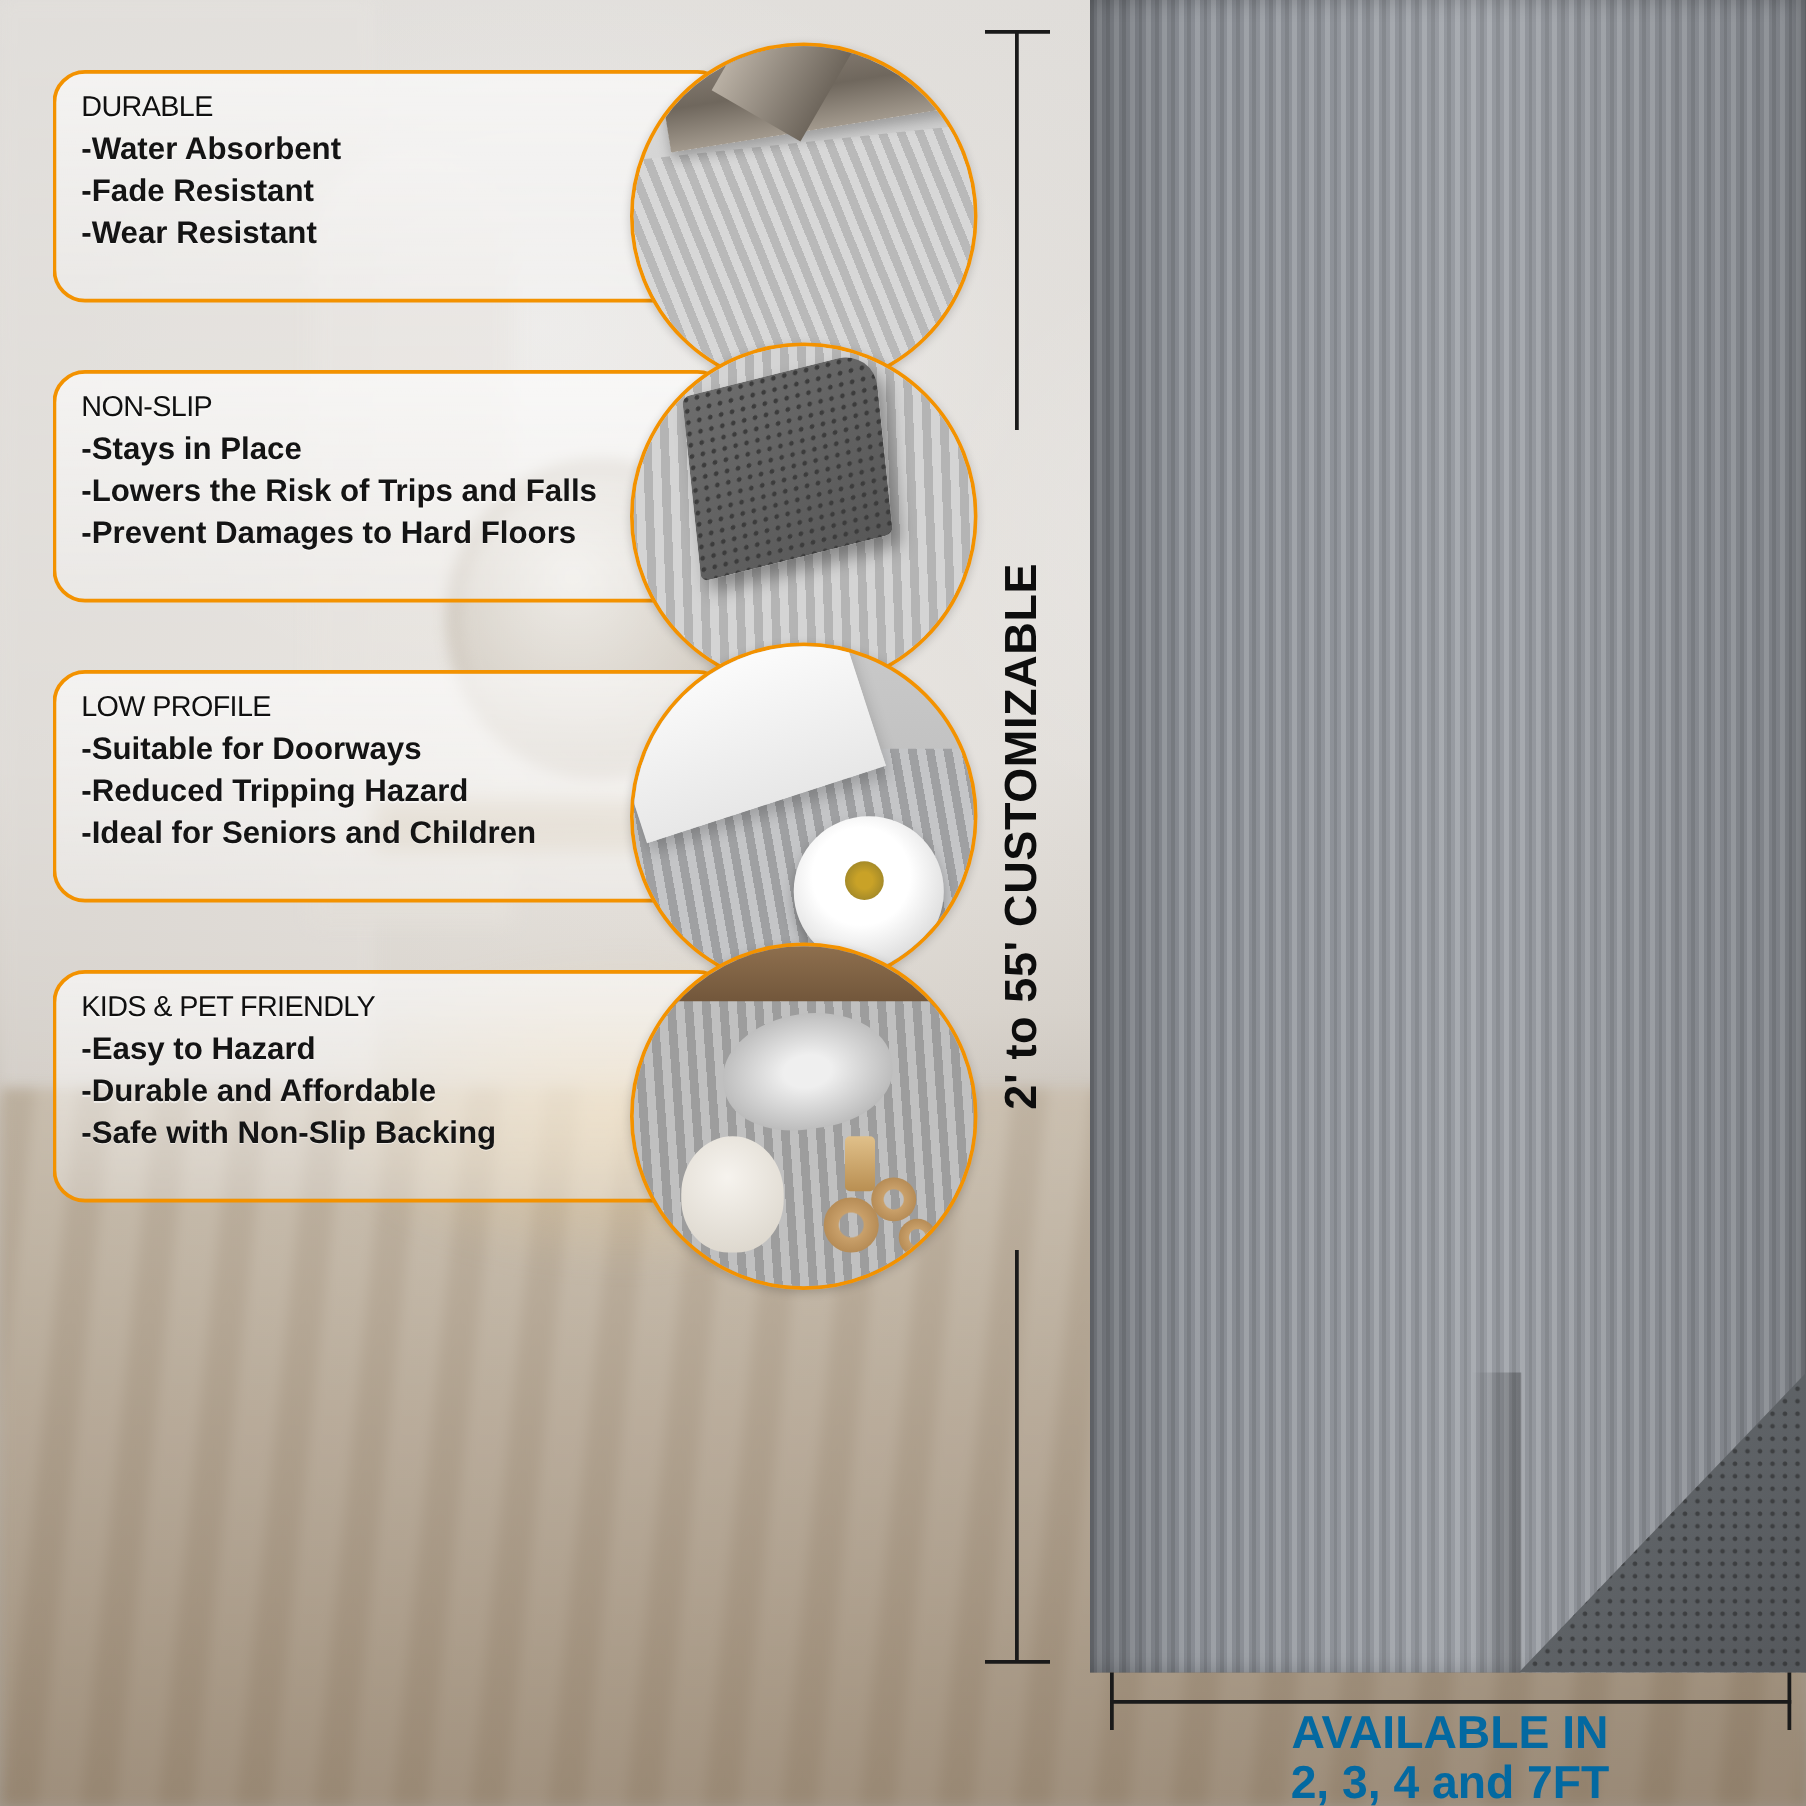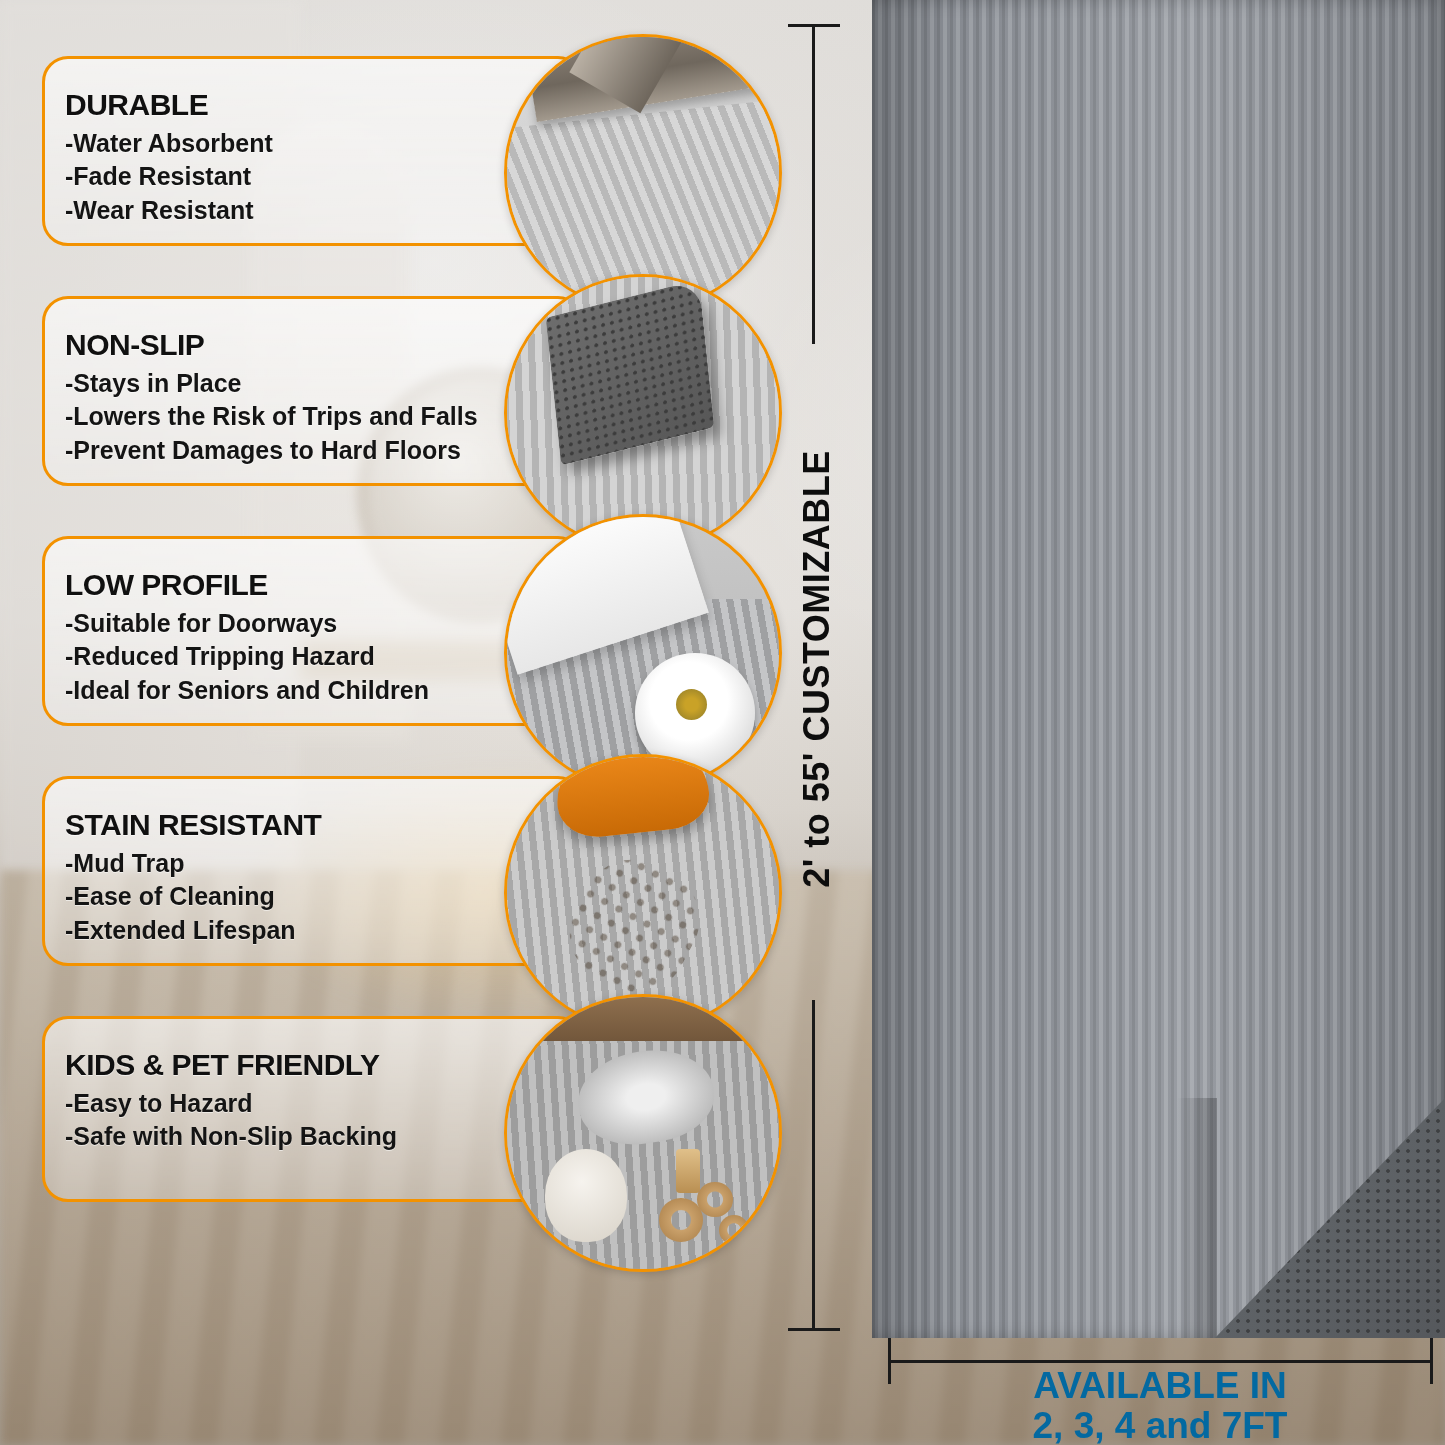--- a/index.html
+++ b/index.html
@@ -96,25 +96,25 @@
     width: 542px;
     min-height: 186px;
     box-sizing: border-box;
     padding: 14px 20px 16px 20px;
     border: 3px solid #F39200;
     border-radius: 26px;
     background: linear-gradient(180deg, rgba(255,255,255,0.62), rgba(255,255,255,0.30));
     backdrop-filter: blur(2px);
   }
   .feature-title {
-    font-weight: bold;
-    font-size: 30px;
+    font-weight: normal;
+    font-size: 23px;
     letter-spacing: -0.5px;
     color: #101010;
-    margin: 16px 0 6px 0;
+    margin: 0 0 6px 0;
     line-height: 1.05;
     text-shadow: 0 1px 0 rgba(255,255,255,0.6);
   }
   .feature-line {
     font-size: 25px;
     color: #141414;
     line-height: 1.34;
     white-space: nowrap;
     text-shadow: 0 1px 0 rgba(255,255,255,0.55);
     font-weight: bold;
@@ -459,40 +459,26 @@
       </div>
       <div class="bubble b3">
         <div class="bubble-inner">
           <div class="rug"></div>
           <div class="door"></div>
           <div class="vac"></div>
         </div>
       </div>
     </div>
 
-    <div class="feature">
-      <div class="feature-card">
-        <div class="feature-title">STAIN RESISTANT</div>
-        <div class="feature-line">-Mud Trap</div>
-        <div class="feature-line">-Ease of Cleaning</div>
-        <div class="feature-line">-Extended Lifespan</div>
-      </div>
-      <div class="bubble b4">
-        <div class="bubble-inner">
-          <div class="rug"></div>
-          <div class="boot"></div>
-          <div class="print"></div>
-        </div>
-      </div>
-    </div>
 
     <div class="feature">
       <div class="feature-card">
         <div class="feature-title">KIDS &amp; PET FRIENDLY</div>
         <div class="feature-line">-Easy to Hazard</div>
+        <div class="feature-line">-Durable and Affordable</div>
         <div class="feature-line">-Safe with Non-Slip Backing</div>
       </div>
       <div class="bubble b5">
         <div class="bubble-inner">
           <div class="floorstrip"></div>
           <div class="rug"></div>
           <div class="cat"></div>
           <div class="teddy"></div>
           <div class="cone"></div>
           <div class="ring1"></div>

